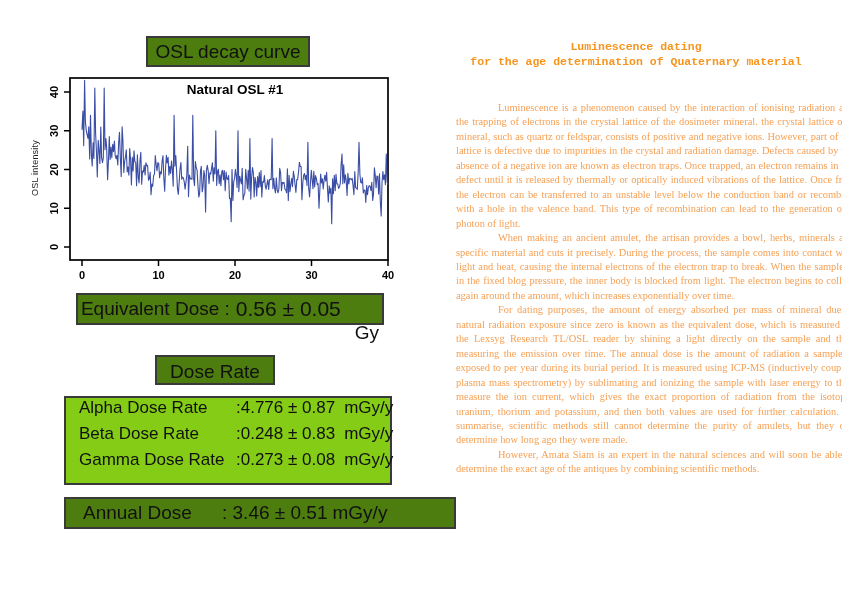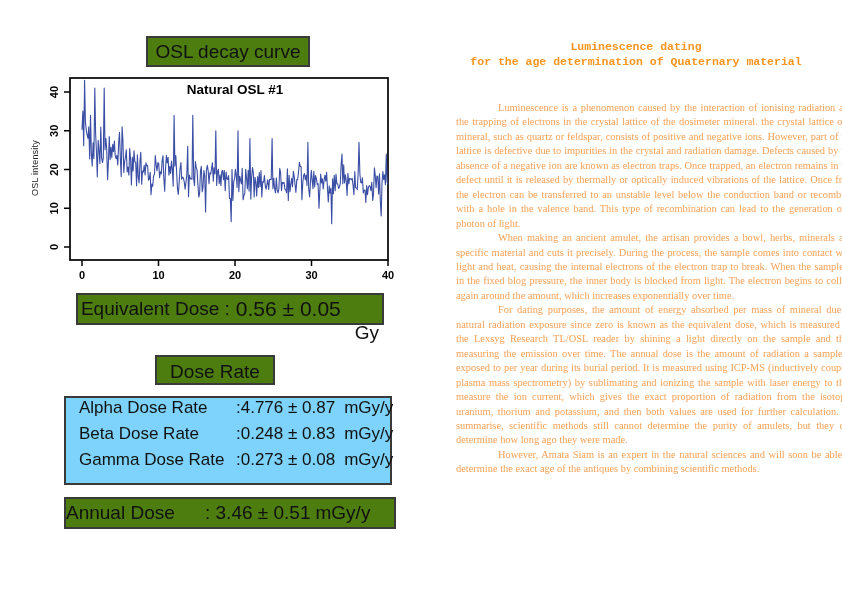--- a/index.html
+++ b/index.html
@@ -19,28 +19,28 @@
     position:absolute; left:30px; top:228px; width:120px; height:12px;
     transform:rotate(-90deg); transform-origin:0 0;
     font-size:9px; color:#222; text-align:center; letter-spacing:.2px;
   }
   .eq-box { left:76px; top:293px; width:308px; height:32px; font-size:19px; gap:6px; }
   .eq-box .num { font-size:21px; }
   .eq-box .unit { margin-left:8px;margin-top:48px; }
   .doserate-header { left:155px; top:355px; width:120px; height:30px; font-size:19px;align-items:flex-end; }
   .dose-table {
     position:absolute; left:64px; top:396px; width:328px; height:89px;
-    border:2px solid #3a3a3a; background:#7dd3fc;
+    border:2px solid #3a3a3a; background:#84cc16;
     display:flex; flex-direction:column; justify-content:center; padding:2px 0 16px 13px;
   }
   .dose-row { display:flex; align-items:baseline; font-size:17px; line-height:26px; }
   .dose-row .lbl { width:157px; flex:none; }
   .dose-row .val { flex:none; }
   .dose-row .unit { margin-left:9px; }
-  .annual-box { left:64px; top:497px; width:332px; height:32px; font-size:19px; justify-content:flex-start; }
+  .annual-box { left:64px; top:497px; width:392px; height:32px; font-size:19px; justify-content:flex-start; padding-left:17px; }
   .annual-box .lbl { width:139px; flex:none; }
   .annual-box .unit { margin-left:5px; }
   
   .r-title {
     position:absolute; left:437px; top:39px; width:398px;
     text-align:center; font-weight:bold; font-size:11.5px; line-height:15px;font-family:Liberation Mono, monospace;
   }
   .r-body { position:absolute; left:456px; top:101px; width:398px;font-family:Liberation Serif, serif; }
   .r-body p {
     font-size:10.4px; line-height:14.45px; text-align:justify; text-indent:42px;

